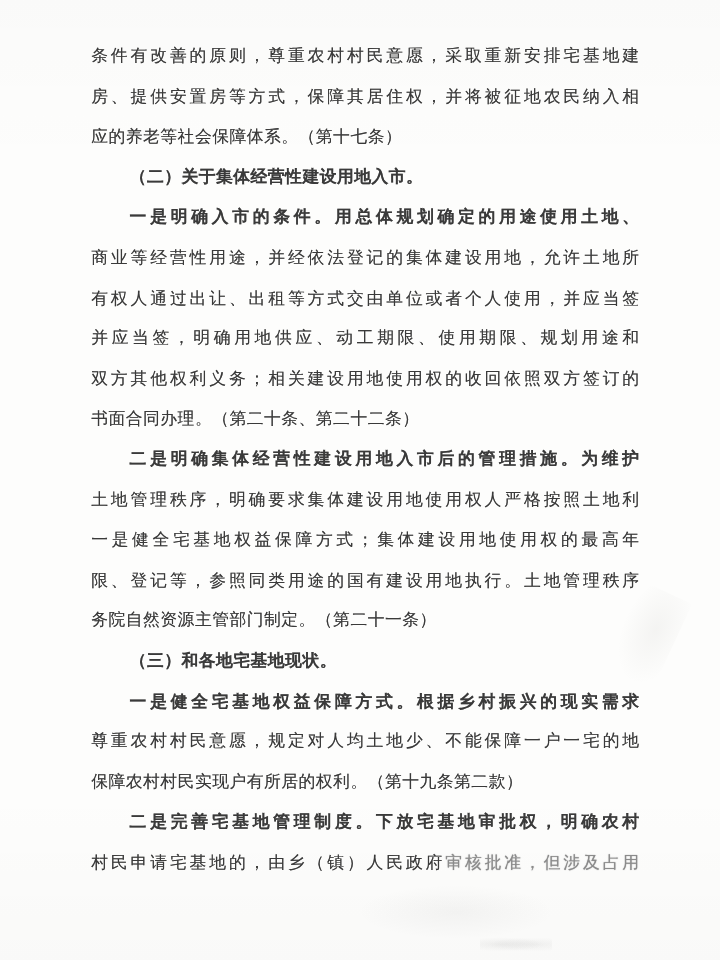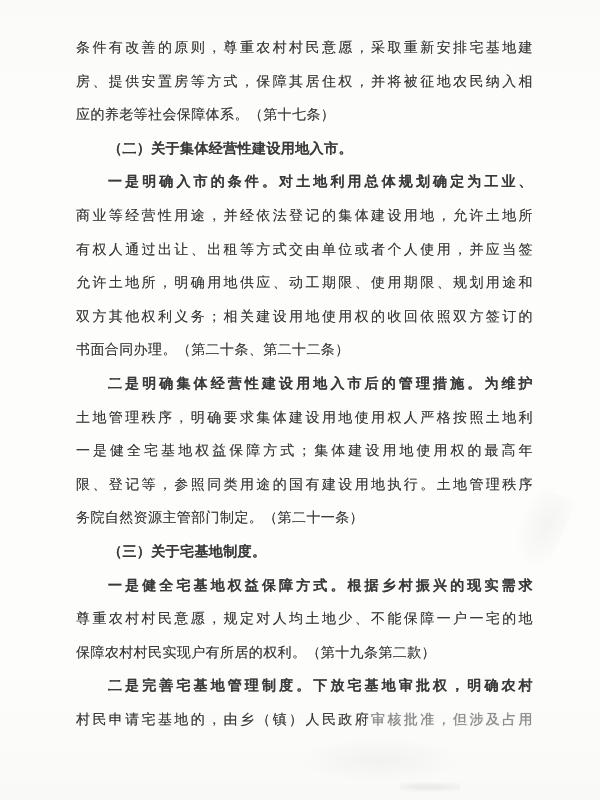--- a/index.html
+++ b/index.html
@@ -59,32 +59,32 @@
 </style>
 </head>
 <body>
 
 <div class="page">
   <div class="text-block">
     <div class="line full">条件有改善的原则，尊重农村村民意愿，采取重新安排宅基地建</div>
     <div class="line full">房、提供安置房等方式，保障其居住权，并将被征地农民纳入相</div>
     <div class="line">应的养老等社会保障体系。（第十七条）</div>
     <div class="line ind">（二）关于集体经营性建设用地入市。</div>
-    <div class="line full ind">一是明确入市的条件。对土地利用总体规划确定为工业、</div>
+    <div class="line full ind">一是明确入市的条件。用总体规划确定的用途使用土地、</div>
     <div class="line full">商业等经营性用途，并经依法登记的集体建设用地，允许土地所</div>
     <div class="line full">有权人通过出让、出租等方式交由单位或者个人使用，并应当签</div>
-    <div class="line full">允许土地所，明确用地供应、动工期限、使用期限、规划用途和</div>
+    <div class="line full">并应当签，明确用地供应、动工期限、使用期限、规划用途和</div>
     <div class="line full">双方其他权利义务；相关建设用地使用权的收回依照双方签订的</div>
     <div class="line">书面合同办理。（第二十条、第二十二条）</div>
     <div class="line full ind">二是明确集体经营性建设用地入市后的管理措施。为维护</div>
     <div class="line full">土地管理秩序，明确要求集体建设用地使用权人严格按照土地利</div>
     <div class="line full">一是健全宅基地权益保障方式；集体建设用地使用权的最高年</div>
     <div class="line full">限、登记等，参照同类用途的国有建设用地执行。土地管理秩序</div>
     <div class="line">务院自然资源主管部门制定。（第二十一条）</div>
-    <div class="line ind">（三）关于宅基地制度。</div>
+    <div class="line ind">（三）和各地宅基地现状。</div>
     <div class="line full ind">一是健全宅基地权益保障方式。根据乡村振兴的现实需求</div>
     <div class="line full">尊重农村村民意愿，规定对人均土地少、不能保障一户一宅的地</div>
     <div class="line">保障农村村民实现户有所居的权利。（第十九条第二款）</div>
     <div class="line full ind">二是完善宅基地管理制度。下放宅基地审批权，明确农村</div>
     <div class="line full">
       <span>村民申请宅基地的，由乡（镇）人民政府</span><span class="faded">审核批准，但涉及占用</span>
     </div>
   </div>
 
   <div class="smudge smudge-right"></div>

